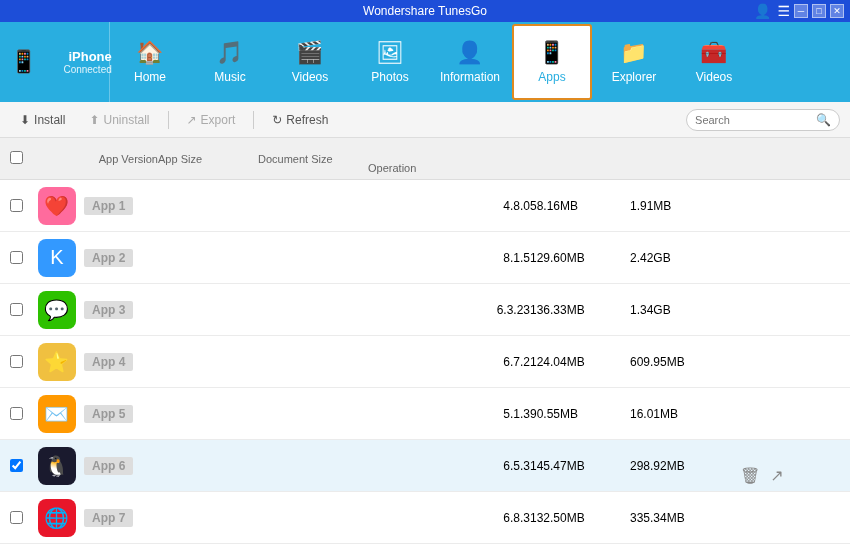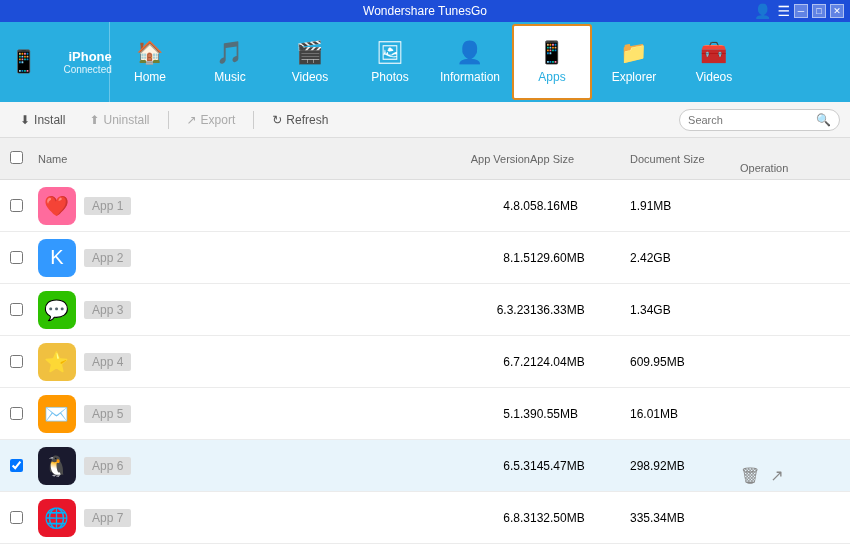--- a/index.html
+++ b/index.html
@@ -112,21 +112,21 @@
     }
     .toolbar-btn.disabled { color: #aaa; cursor: default; }
     .toolbar-sep { width: 1px; height: 18px; background: #ccc; margin: 0 4px; }
     .toolbar-spacer { flex: 1; }
     .search-box {
       border: 1px solid #ccc;
       border-radius: 12px;
       padding: 3px 8px;
       display: flex;
       align-items: center;
-      gap: 8px;
+      gap: 1px;
       background: white;
     }
     .search-box input {
       border: none; outline: none; font-size: 11px; width: 120px; background: transparent;
     }
 
     
     .table-header {
       display: flex;
       align-items: center;
@@ -156,21 +156,21 @@
       background: white;
       min-height: 52px;
     }
     .table-row:hover, .table-row.selected { background: #e8f4fb; }
     .table-row .col-check { display: flex; align-items: center; }
     .app-icon {
       width: 38px; height: 38px; border-radius: 8px;
       display: flex; align-items: center; justify-content: center;
       font-size: 20px; margin-right: 8px; flex-shrink: 0;
     }
-    .app-name { font-size: 12px; color: #999; background: #ddd; border-radius: 2px; padding: 2px 8px; }
+    .app-name { font-size: 12px; color: #999; background: #ddd; border-radius: 2px; padding: 2px 8px; font-weight: bold; }
     .op-icons { display: flex; gap: 10px; align-items: center; }
     .op-icon { font-size: 16px; color: #888; cursor: pointer; }
 
     
     .status-bar {
       background: #f5f5f5;
       border-top: 1px solid #ddd;
       height: 24px;
       display: flex;
       align-items: center;
@@ -267,21 +267,20 @@
   <div class="search-box">
     <input type="text" placeholder="Search" style="">
     <span style="color:#aaa;">🔍</span>
   </div>
 </div>
 
 <div class="table-header">
   <div class="col-check">
     <input type="checkbox" style="">
   </div>
-  <div class="col-name">Name</div>
   <div class="col-version">App Version</div>
   <div class="col-size">App Size</div>
   <div class="col-doc">Document Size</div>
   <div class="col-op">Operation</div>
 </div>
 
 <div class="table-body" id="table-body">
 <div class="table-row">
     <div class="col-check">
       <input type="checkbox" style="">

